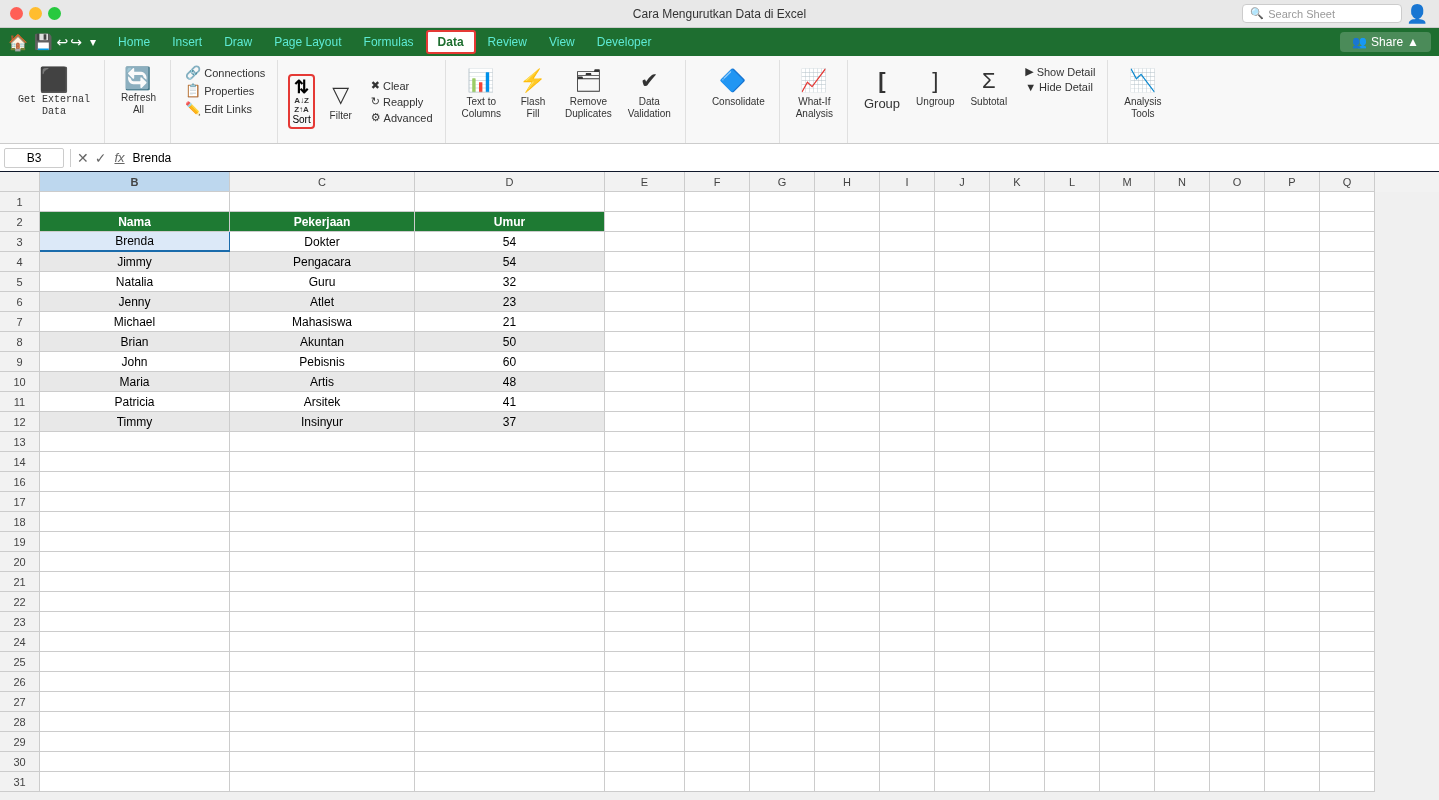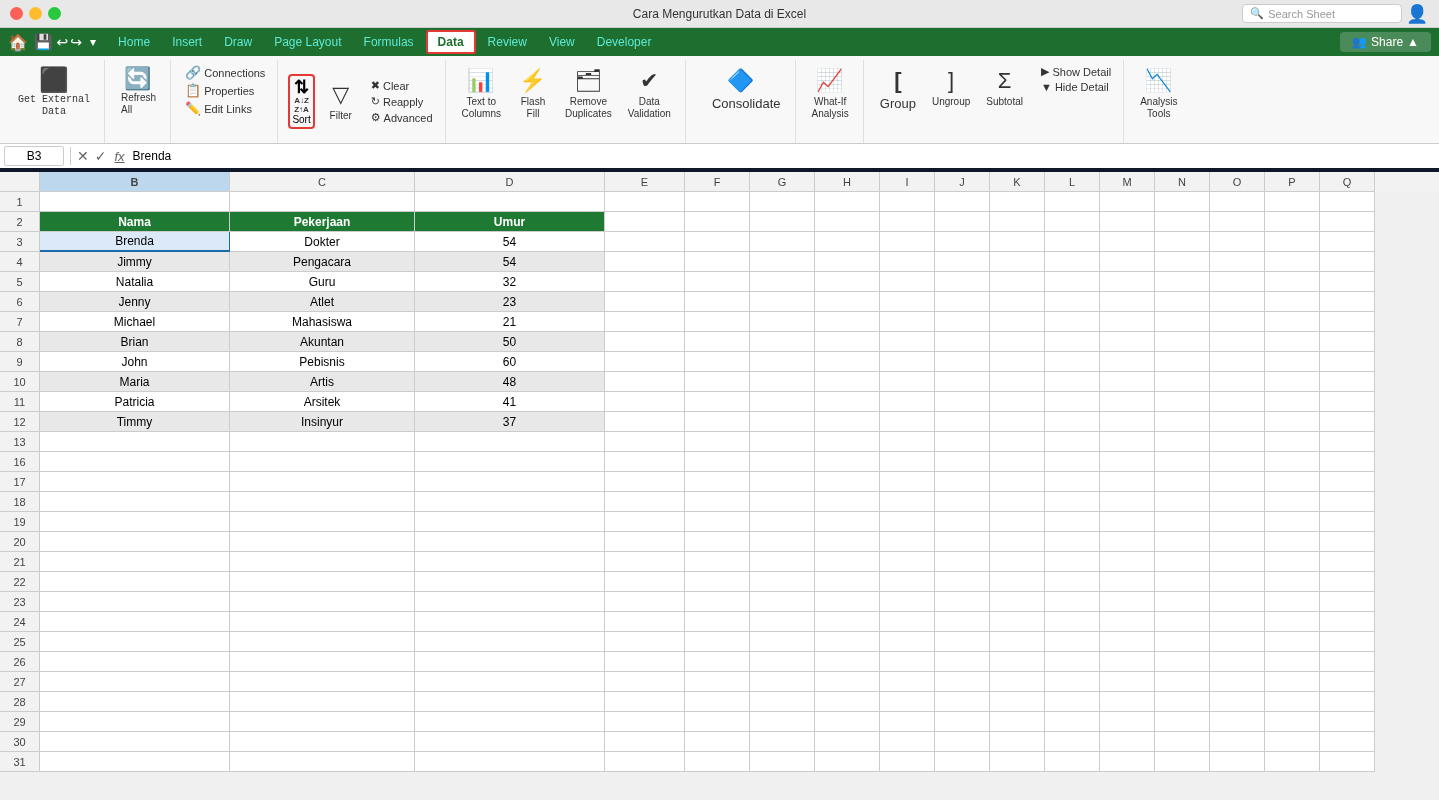--- a/index.html
+++ b/index.html
@@ -107,21 +107,21 @@
       gap: 3px;
       white-space: nowrap;
     }
     .ribbon-btn-small .btn-icon-sm { font-size: 13px; }
     .ribbon-col { display: flex; flex-direction: column; gap: 1px; justify-content: center; }
 
     
     #formula-bar {
       height: 28px;
       background: #fff;
-      border-bottom: 4px solid #0f172a;
+      border-bottom: 1px solid #0f172a;
       display: flex;
       align-items: center;
       gap: 4px;
       padding: 0 4px;
     }
     #cell-ref {
       width: 60px;
       border: 1px solid #ccc;
       border-radius: 2px;
       text-align: center;
@@ -274,21 +274,21 @@
         <div class="btn-icon" data-name="get-external-data-icon" style="font-size:24px;">⬛</div>
         <span style="font-size:10px; line-height:1.2; text-align:center;font-family:Liberation Mono, monospace;">Get External<br>Data</span>
       </div>
     </div>
   </div>
 
   <div class="ribbon-group" data-name="ribbon-group-refresh">
     <div class="ribbon-group-content">
       <div class="ribbon-btn-large" data-name="refresh-all-button">
         <div class="btn-icon" data-name="refresh-icon">🔄</div>
-        <span style="font-size:10px; line-height:1.2; text-align:left;">Refresh<br>All</span>
+        <span style="font-size:10px; line-height:1.2; text-align:center;">Refresh<br>All</span>
       </div>
     </div>
   </div>
 
   <div class="ribbon-group" data-name="ribbon-group-connections">
     <div class="ribbon-group-content">
       <div class="ribbon-col">
         <div class="ribbon-btn-small" data-name="connections-button">
           <span class="btn-icon-sm" data-name="connections-icon">🔗</span>
           <span>Connections</span>
@@ -364,21 +364,21 @@
         <span data-name="data-validation-icon" style="font-size:22px;">✔</span>
         <span style="font-size:10px; line-height:1.2; text-align:center;">Data<br>Validation</span>
       </div>
     </div>
   </div>
 
   <div class="ribbon-group" data-name="ribbon-group-consolidate">
     <div class="ribbon-group-content">
       <div class="ribbon-btn-large" data-name="consolidate-button">
         <span data-name="consolidate-icon" style="font-size:22px;">🔷</span>
-        <span style="font-size:13px;padding-left:10px;">Consolidate</span>
+        <span style="font-size:10px;padding-left:10px;">Consolidate</span>
       </div>
     </div>
   </div>
 
   <div class="ribbon-group" data-name="ribbon-group-what-if">
     <div class="ribbon-group-content">
       <div class="ribbon-btn-large" data-name="what-if-analysis-button">
         <span data-name="what-if-icon" style="font-size:22px;">📈</span>
         <span style="font-size:10px; line-height:1.2; text-align:center;">What-If<br>Analysis</span>
       </div>
@@ -698,20 +698,39 @@
           <div data-name="cell" class="cell col-j"></div>
           <div data-name="cell" class="cell col-k"></div>
           <div data-name="cell" class="cell col-l"></div>
           <div data-name="cell" class="cell col-m"></div>
           <div data-name="cell" class="cell col-n"></div>
           <div data-name="cell" class="cell col-o"></div>
           <div data-name="cell" class="cell col-p"></div>
           <div data-name="cell" class="cell col-q"></div>
         </div>
         <div class="spreadsheet-row" data-name="table-row">
+          <div class="row-num col-a" data-name="row-number">14</div>
+          <div data-name="cell" class="cell col-b"></div>
+          <div data-name="cell" class="cell col-c"></div>
+          <div data-name="cell" class="cell col-d"></div>
+          <div data-name="cell" class="cell col-e"></div>
+          <div data-name="cell" class="cell col-f"></div>
+          <div data-name="cell" class="cell col-g"></div>
+          <div data-name="cell" class="cell col-h"></div>
+          <div data-name="cell" class="cell col-i"></div>
+          <div data-name="cell" class="cell col-j"></div>
+          <div data-name="cell" class="cell col-k"></div>
+          <div data-name="cell" class="cell col-l"></div>
+          <div data-name="cell" class="cell col-m"></div>
+          <div data-name="cell" class="cell col-n"></div>
+          <div data-name="cell" class="cell col-o"></div>
+          <div data-name="cell" class="cell col-p"></div>
+          <div data-name="cell" class="cell col-q"></div>
+        </div>
+        <div class="spreadsheet-row" data-name="table-row">
           <div class="row-num col-a" data-name="row-number">16</div>
           <div data-name="cell" class="cell col-b"></div>
           <div data-name="cell" class="cell col-c"></div>
           <div data-name="cell" class="cell col-d"></div>
           <div data-name="cell" class="cell col-e"></div>
           <div data-name="cell" class="cell col-f"></div>
           <div data-name="cell" class="cell col-g"></div>
           <div data-name="cell" class="cell col-h"></div>
           <div data-name="cell" class="cell col-i"></div>
           <div data-name="cell" class="cell col-j"></div>

